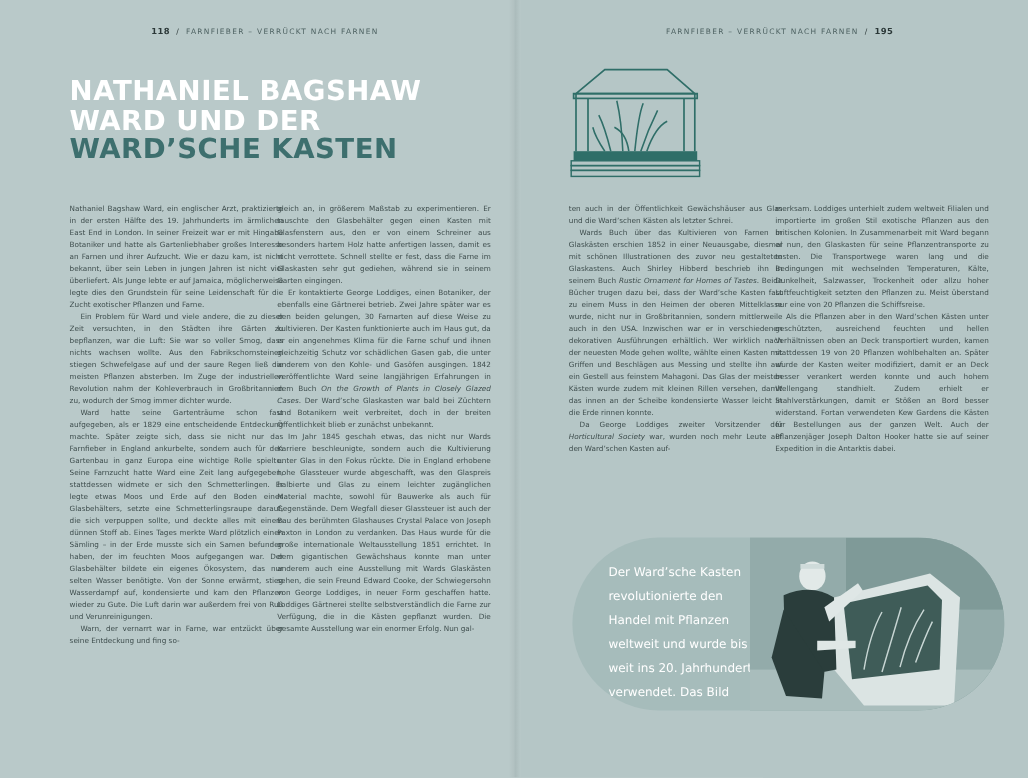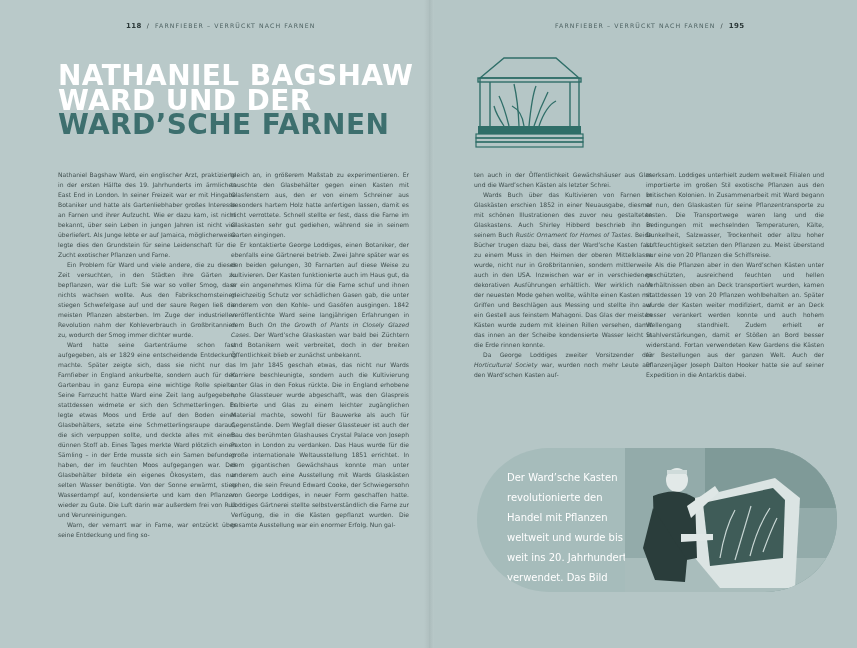--- a/index.html
+++ b/index.html
@@ -9,21 +9,21 @@
   .page { position: relative; height: 648px; }
   .page-left { width: 429px; background: #b9c9c9; }
   .page-right { width: 428px; background: #b5c6c6; }
   .gutter-shadow { position: absolute; left: 424px; top: 0; width: 10px; height: 648px;
     background: linear-gradient(to right, rgba(0,0,0,0) 0%, rgba(0,0,0,0.05) 55%, rgba(255,255,255,0.04) 100%); }
   .running-head { position: absolute; top: 22px; font-size: 6.2px; letter-spacing: 1.1px; color: #4e6262; white-space: nowrap; }
   .running-head .pgnum { font-weight: bold; color: #2b3838; font-size: 7px; letter-spacing: 0.4px; }
   .running-head .slash { margin: 0 5px; color: #2b3838; }
   .rh-left { left: 126px; }
   .title { position: absolute; left: 58px; top: 64px; font-family: "DejaVu Sans", sans-serif; font-weight: bold;
-    font-size: 28px; line-height: 24.5px; letter-spacing: 0.4px; }
+    font-size: 23px; line-height: 24.5px; letter-spacing: 0.4px; }
   .title .l1, .title .l2 { color: #ffffff; display: block; }
   .title .l3 { color: #3d6f6e; display: block; }
   .col { position: absolute; top: 170px; width: 178px; font-size: 6.05px; line-height: 10px; color: #3e4d4d; text-align: justify; }
   .col p { text-indent: 0; }
   .col p.ind { text-indent: 9px; }
   .col em { font-style: italic; }
   .c1 { left: 58px; }
   .c2 { left: 231px; }
   .c3 { left: 474px; top: 170px; }
   .c4 { left: 646px; top: 170px; }
@@ -38,21 +38,21 @@
 
 <div class="spread">
   <div class="page page-left">
     <div class="running-head rh-left">
       <span class="pgnum">118</span><span class="slash">/</span><span>FARNFIEBER – VERRÜCKT NACH FARNEN</span>
     </div>
 
     <h1 class="title">
       <span class="l1">NATHANIEL BAGSHAW</span>
       <span class="l2">WARD UND DER</span>
-      <span class="l3">WARD’SCHE FARNEN</span>
+      <span class="l3">WARD’SCHE KASTEN</span>
     </h1>
 
     <div class="col c1">
       <p>Nathaniel Bagshaw Ward, ein englischer Arzt, praktizierte in der ersten Hälfte des 19. Jahrhunderts im ärmlichen East End in London. In seiner Freizeit war er mit Hingabe Botaniker und hatte als Gartenliebhaber großes Interesse an Farnen und ihrer Aufzucht. Wie er dazu kam, ist nicht bekannt, über sein Leben in jungen Jahren ist nicht viel überliefert. Als Junge lebte er auf Jamaica, möglicherweise legte dies den Grundstein für seine Leidenschaft für die Zucht exotischer Pflanzen und Farne.</p>
       <p class="ind">Ein Problem für Ward und viele andere, die zu dieser Zeit versuchten, in den Städten ihre Gärten zu bepflanzen, war die Luft: Sie war so voller Smog, dass nichts wachsen wollte. Aus den Fabrikschornsteinen stiegen Schwefelgase auf und der saure Regen ließ die meisten Pflanzen absterben. Im Zuge der industriellen Revolution nahm der Kohleverbrauch in Großbritannien zu, wodurch der Smog immer dichter wurde.</p>
       <p class="ind">Ward hatte seine Gartenträume schon fast aufgegeben, als er 1829 eine entscheidende Entdeckung machte. Später zeigte sich, dass sie nicht nur das Farnfieber in England ankurbelte, sondern auch für den Gartenbau in ganz Europa eine wichtige Rolle spielte. Seine Farnzucht hatte Ward eine Zeit lang aufgegeben, stattdessen widmete er sich den Schmetterlingen. Er legte etwas Moos und Erde auf den Boden eines Glasbehälters, setzte eine Schmetterlingsraupe darauf, die sich verpuppen sollte, und deckte alles mit einem dünnen Stoff ab. Eines Tages merkte Ward plötzlich einen Sämling – in der Erde musste sich ein Samen befunden haben, der im feuchten Moos aufgegangen war. Der Glasbehälter bildete ein eigenes Ökosystem, das nur selten Wasser benötigte. Von der Sonne erwärmt, stieg Wasserdampf auf, kondensierte und kam den Pflanzen wieder zu Gute. Die Luft darin war außerdem frei von Ruß und Verunreinigungen.</p>
       <p class="ind">Warn, der vernarrt war in Farne, war entzückt über seine Entdeckung und fing so-</p>
     </div>
 
     <div class="col c2">

